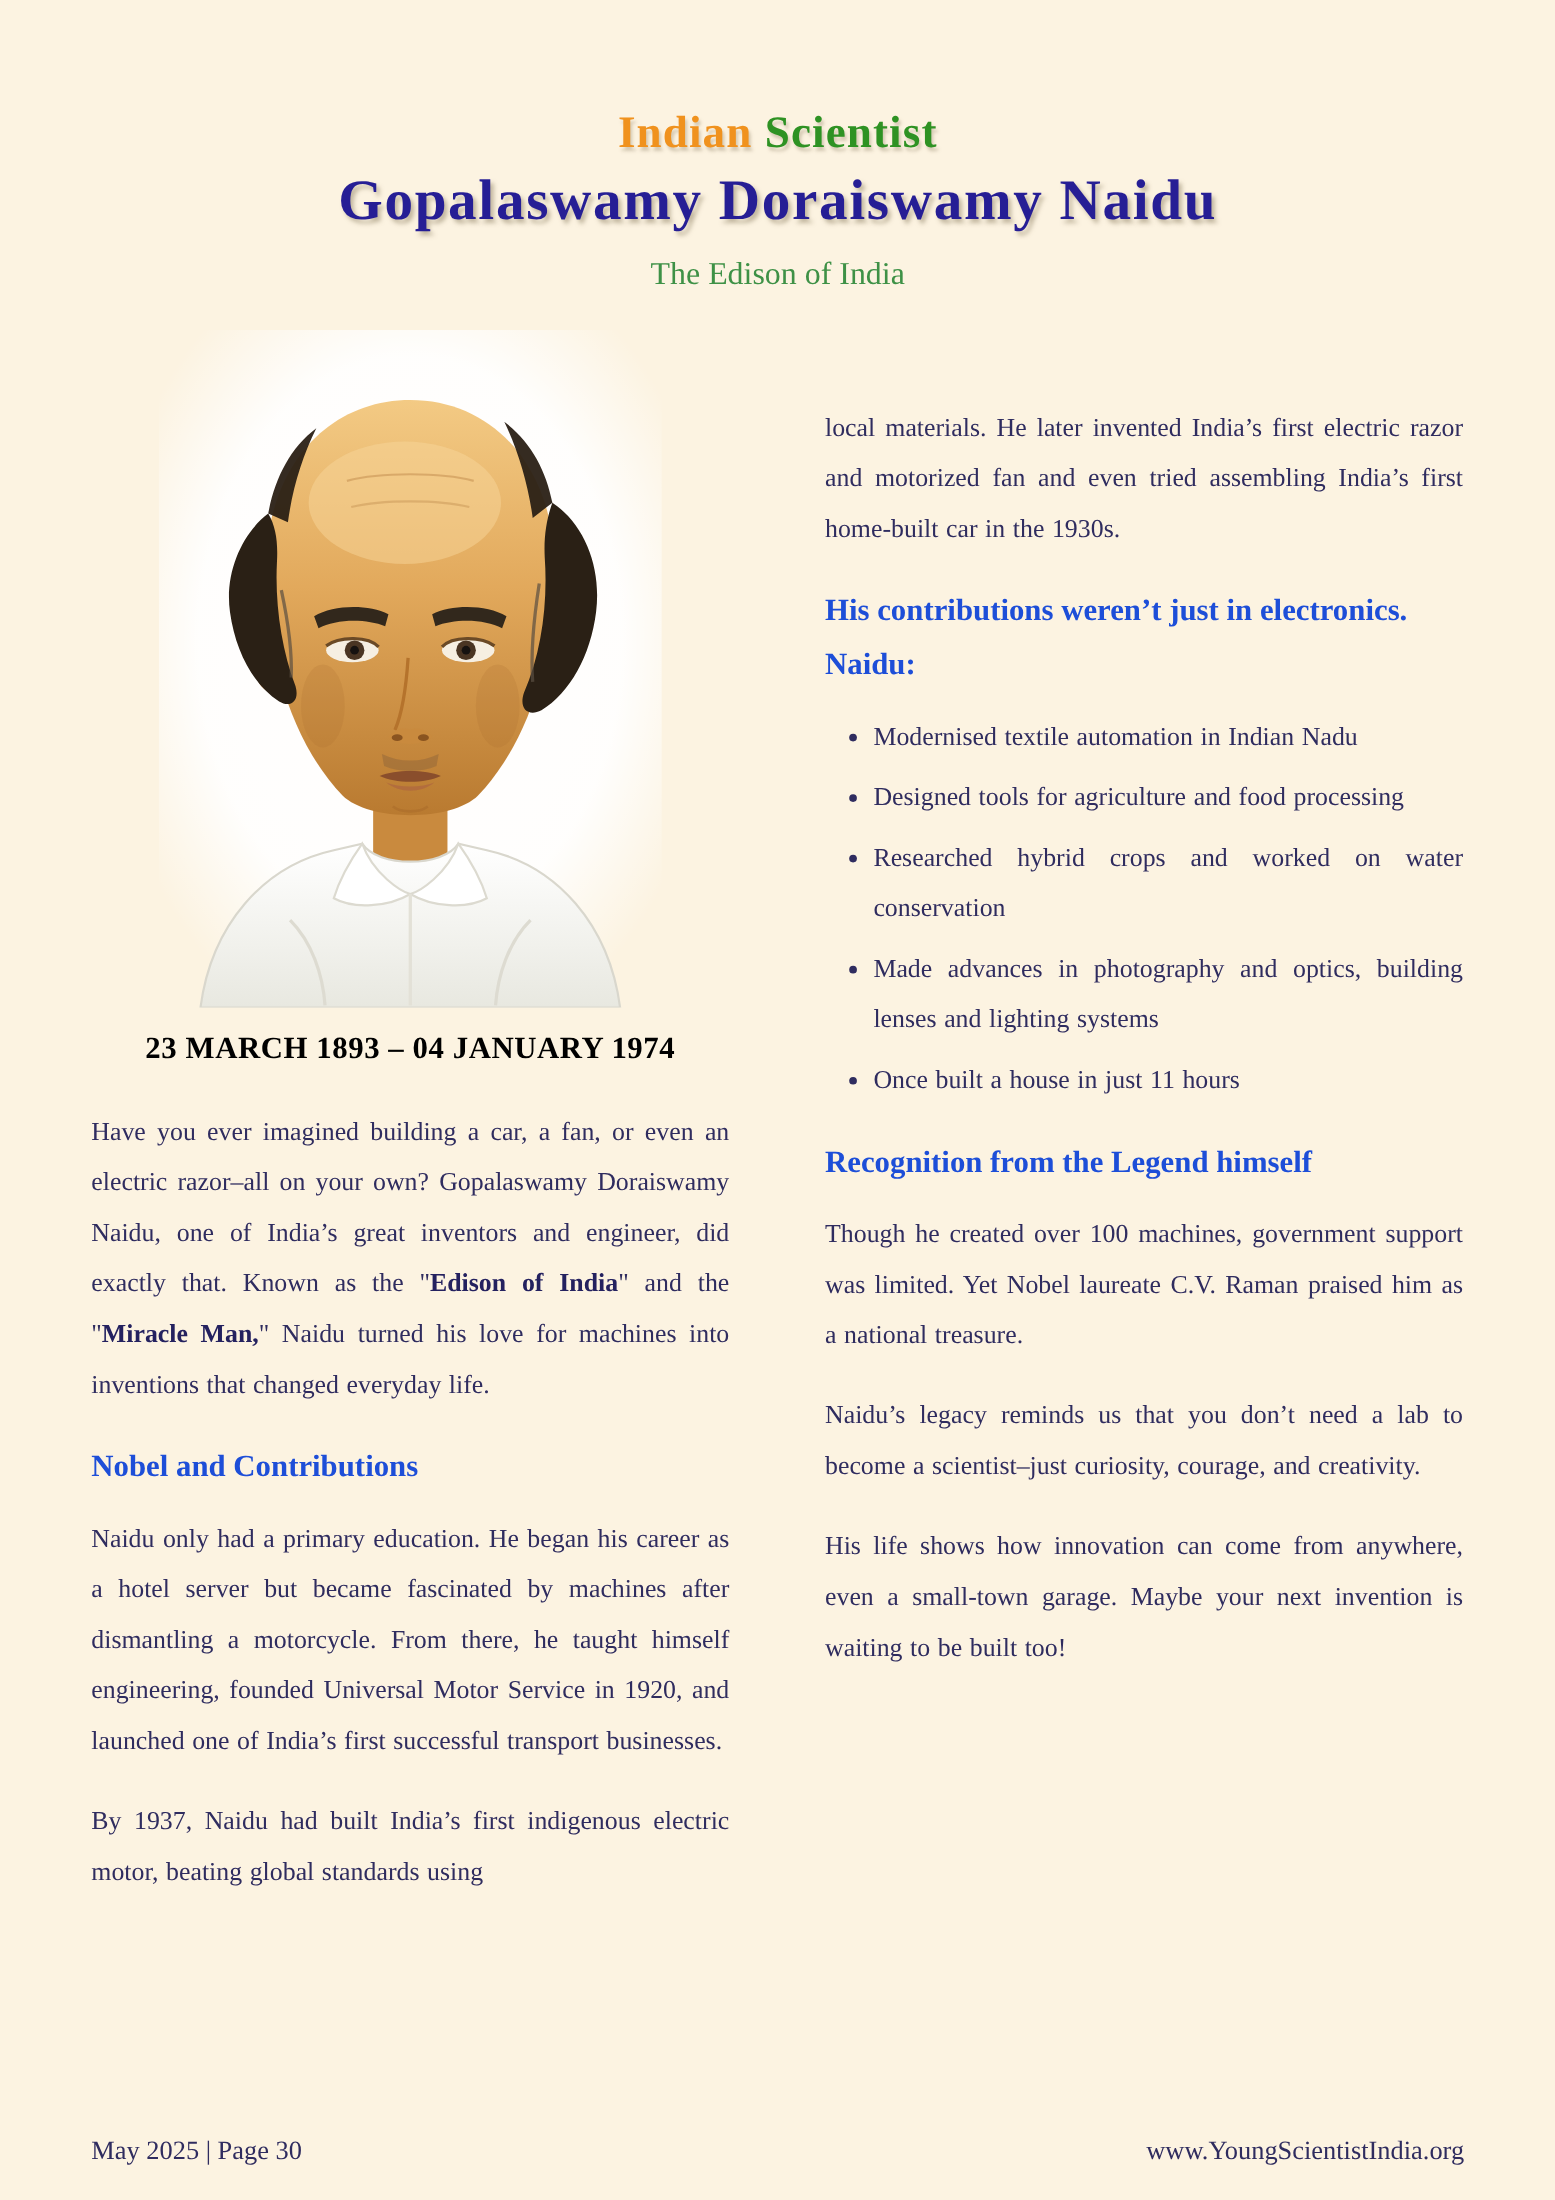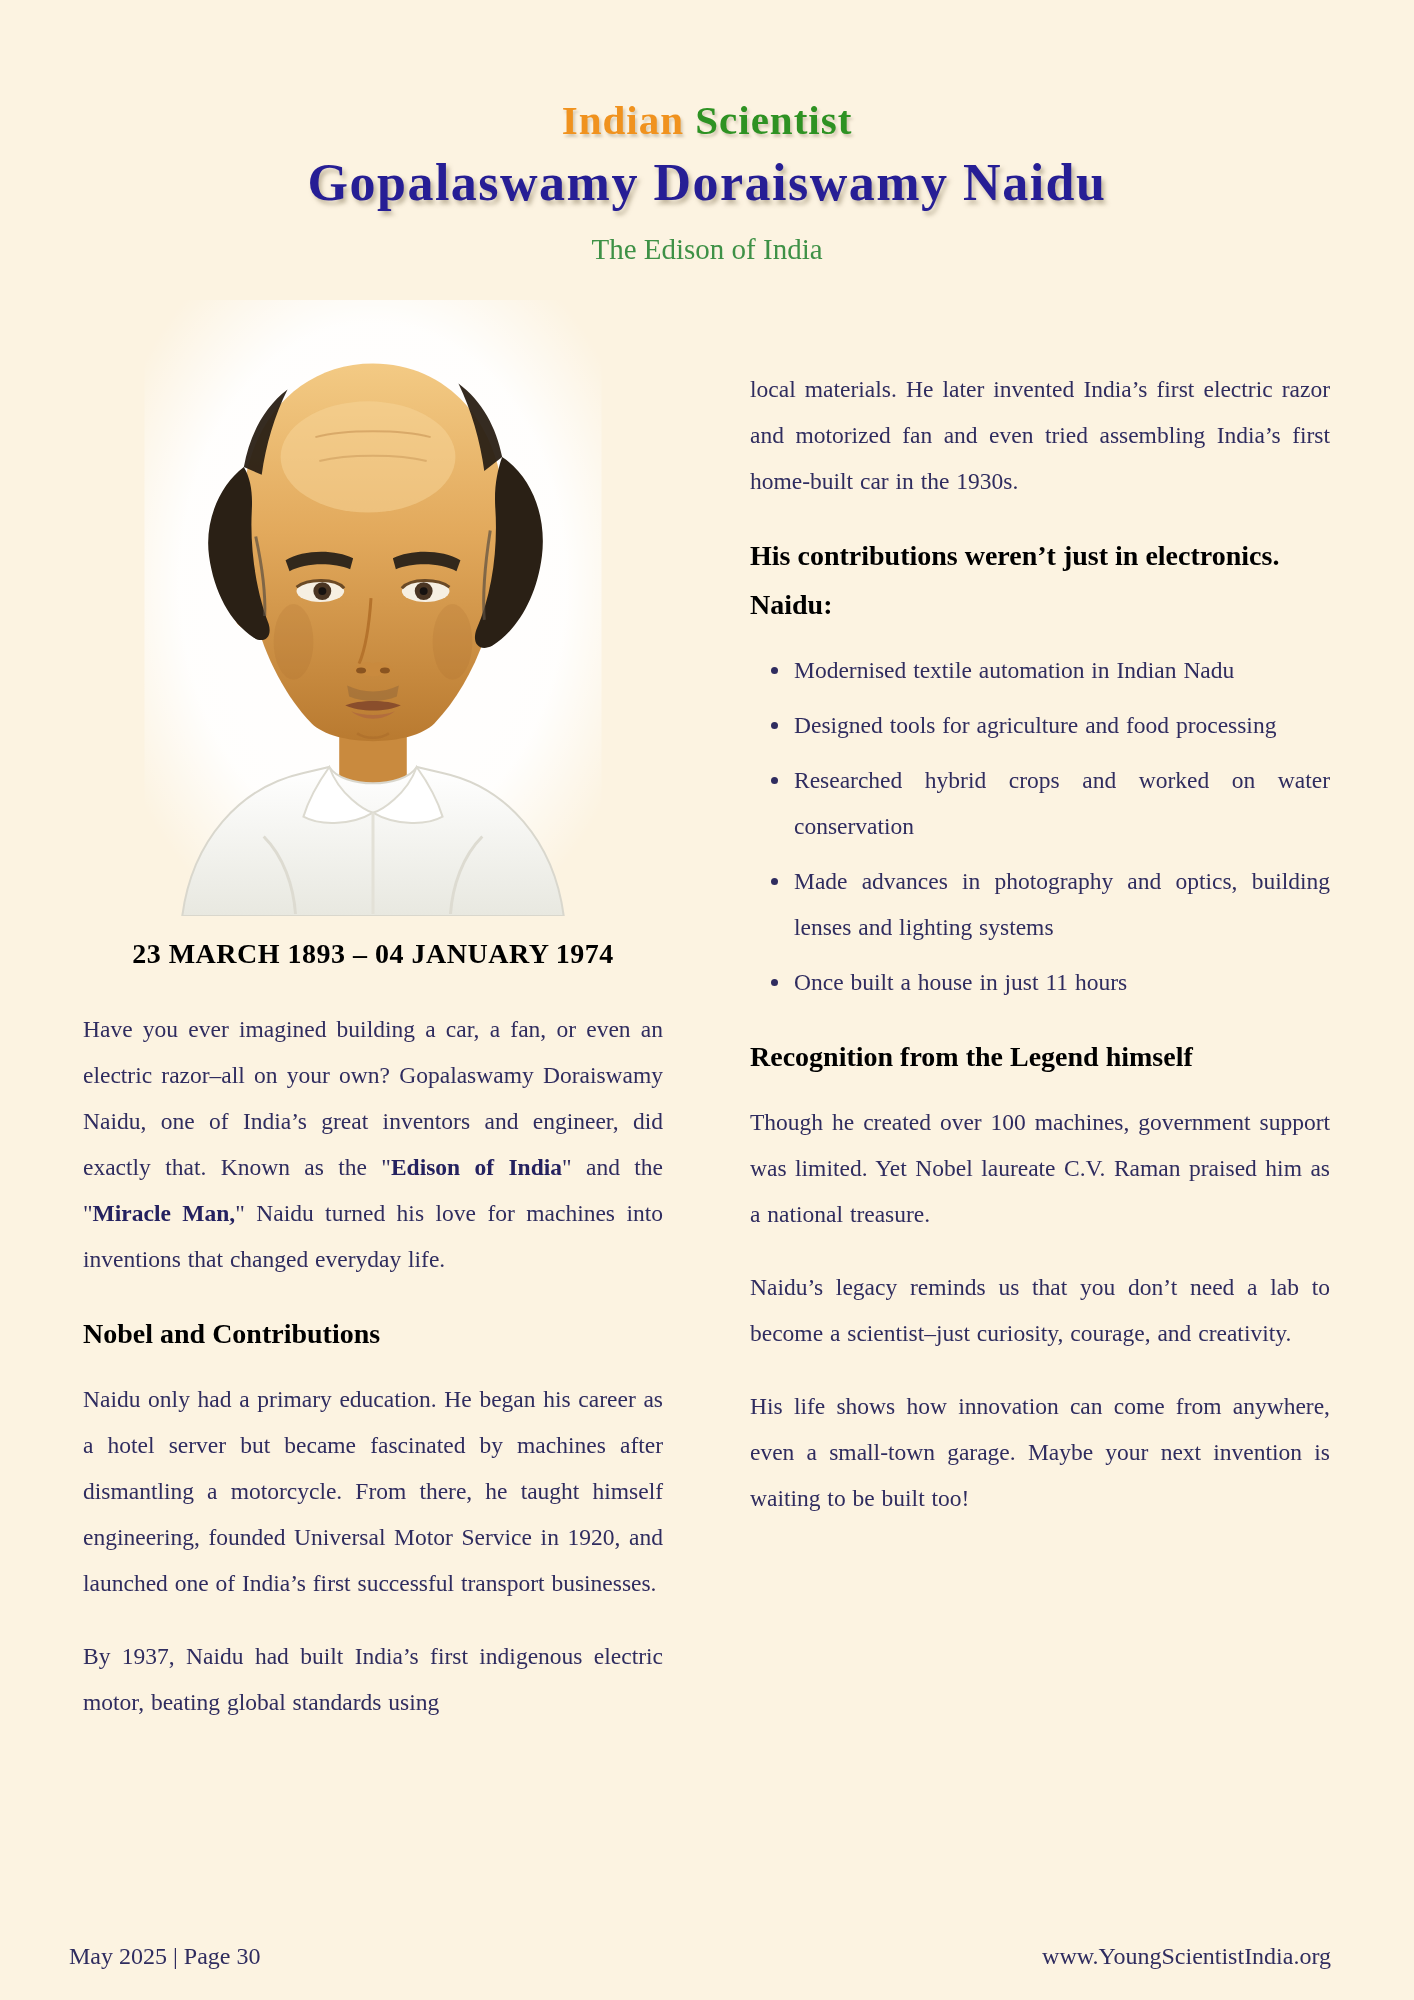--- a/index.html
+++ b/index.html
@@ -21,36 +21,36 @@
   }
   .subtitle { margin-top:22px; font-size:29px; color:#3E9146; }
   .columns { display:flex; gap:87px; padding:34px 83px 0; box-sizing:border-box; }
   .col { width:580px; flex:0 0 580px; }
   .col.right { padding-top:66px; }
   p.body {
     font-size:23.5px; line-height:46px; text-align:justify; margin:0 0 27px;
     word-spacing:1px;
   }
   h2.section {
-    font-size:28px; font-weight:800; color:#000000;
+    font-size:28px; font-weight:800; color:#1d4ed8;
     line-height:1.75; margin:4px 0 18px;
   }
   .lifespan {
     text-align:center; font-weight:800; font-size:28px; color:#000000;
     margin:22px 0 36px; letter-spacing:.5px;
   }
   .portrait { width:464px; height:616px; margin:0 auto; }
   .portrait svg { display:block; width:100%; height:100%; }
   ul.bullets { margin:2px 0 27px; padding-left:42px; list-style:disc; }
   ul.bullets li {
     font-size:23.5px; line-height:46px; text-align:justify; margin-bottom:9px;
     padding-left:2px; word-spacing:1px;
   }
   .footer {
-    position:absolute; left:69px; right:83px; bottom:46px;
+    position:absolute; left:83px; right:83px; bottom:46px;
     display:flex; justify-content:space-between; font-size:24px; color:#2F2C5F;
   }
   b { font-weight:800; color:#24215F; }
 </style>
 </head>
 <body>
 
 <div class="page">
 
   <header class="header">

